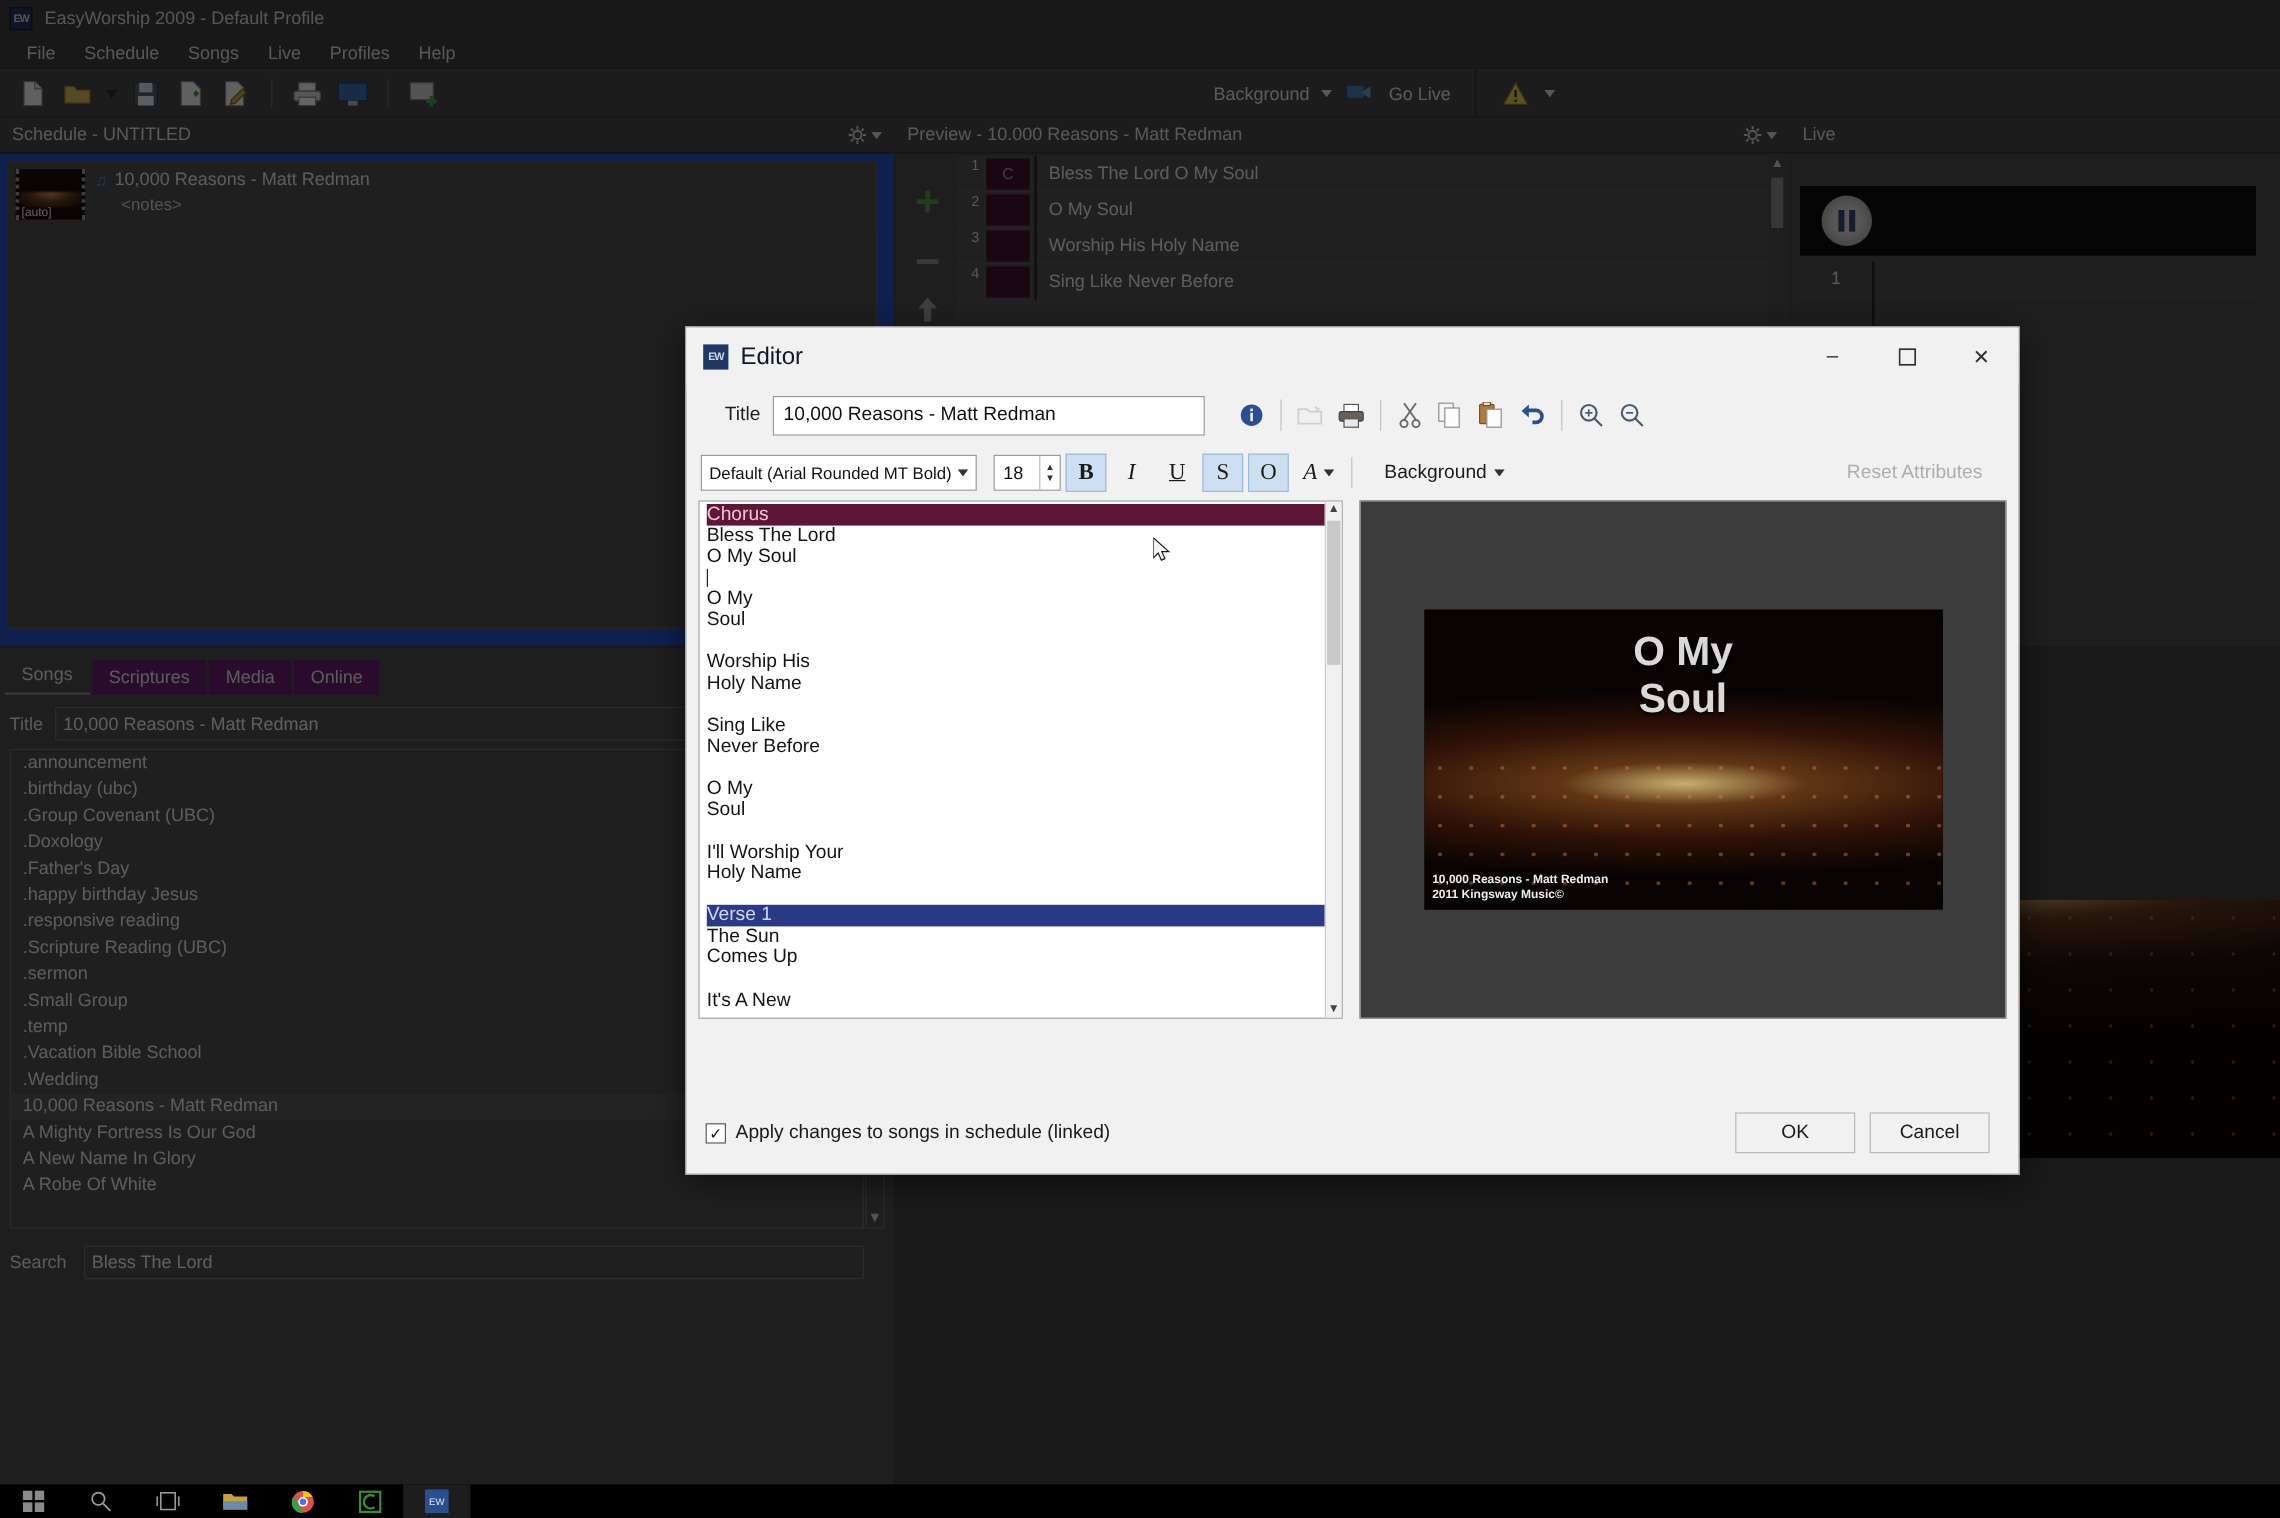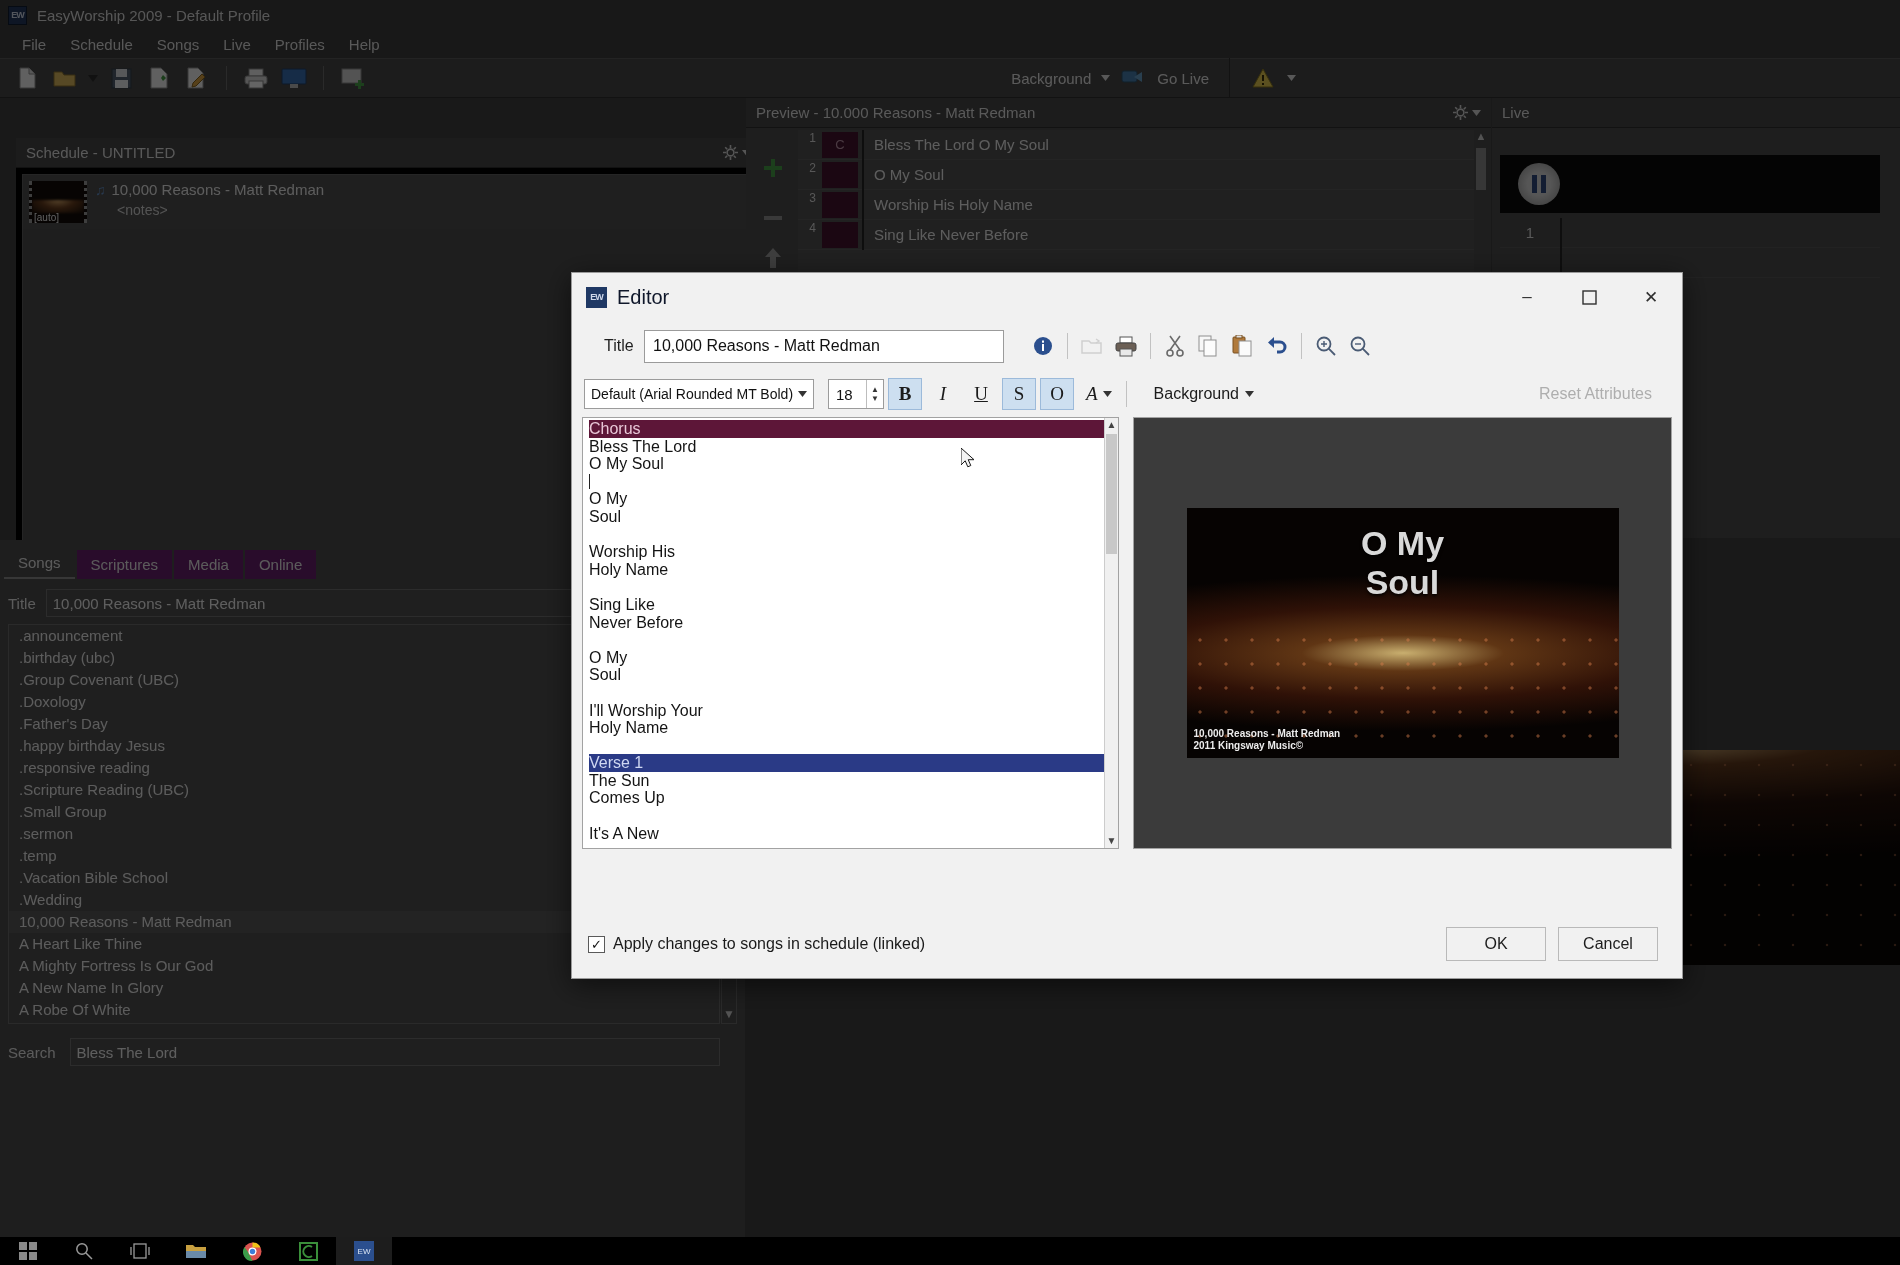--- a/index.html
+++ b/index.html
@@ -49,21 +49,21 @@
 
   
   .panehead {
     position:absolute; height:30px; background:#464646;
     border-bottom:1px solid #2e2e2e; display:flex; align-items:center;
     color:#dedede; font-size:15px; padding:0 10px;
   }
   .panehead .gear { margin-left:auto; display:flex; align-items:center; gap:4px; }
 
   
-  #schedule-pane { position:absolute; left:16px; top:98px; width:745px; height:440px; background:#000000;margin-top:40px; }
+  #schedule-pane { position:absolute; left:0; top:98px; width:745px; height:440px; background:#1d4ed8; }
   #schedule-list { position:absolute; left:6px; top:36px; width:725px; height:390px; background:#4a4a4a; border:1px solid #5d5d5d; }
   .sched-row { display:flex; align-items:flex-start; padding:6px; gap:8px; background:#4e4e4e; }
   .sched-thumb {
     width:58px; height:42px; background:#120a06;
     border-left:3px dotted #9a9a9a; border-right:3px dotted #9a9a9a;
     position:relative; overflow:hidden;
   }
   .sched-thumb .wave {
     position:absolute; left:0; right:0; top:46%; height:30%;
     background:radial-gradient(ellipse at 50% 0%, #d8a15a 0%, #6b3a16 45%, #180c05 100%);
@@ -453,27 +453,26 @@
     </div>
     <div id="songlist">
         <div class="song-item">.announcement</div>
         <div class="song-item">.birthday (ubc)</div>
         <div class="song-item">.Group Covenant (UBC)</div>
         <div class="song-item">.Doxology</div>
         <div class="song-item">.Father's Day</div>
         <div class="song-item">.happy birthday Jesus</div>
         <div class="song-item">.responsive reading</div>
         <div class="song-item">.Scripture Reading (UBC)</div>
+        <div class="song-item">.sermon</div>
         <div class="song-item">.Small Group</div>
-        <div class="song-item">.sermon</div>
         <div class="song-item">.temp</div>
         <div class="song-item">.Vacation Bible School</div>
         <div class="song-item">.Wedding</div>
         <div class="song-item sel">10,000 Reasons - Matt Redman</div>
-        <div class="song-item">A Heart Like Thine</div>
         <div class="song-item">A Mighty Fortress Is Our God</div>
         <div class="song-item">A New Name In Glory</div>
         <div class="song-item">A Robe Of White</div>
       </div>
     <div id="song-scroll">
       <div class="sb-arrow" style="position:absolute;bottom:2px;left:0;right:0;">▼</div>
     </div>
     <div id="search-row">
       <span class="lab" style="color:#e3e3e3;font-size:15px;">Search</span>
       <span class="txtbox" style="width:650px;display:flex;align-items:center;">Bless The Lord</span>

